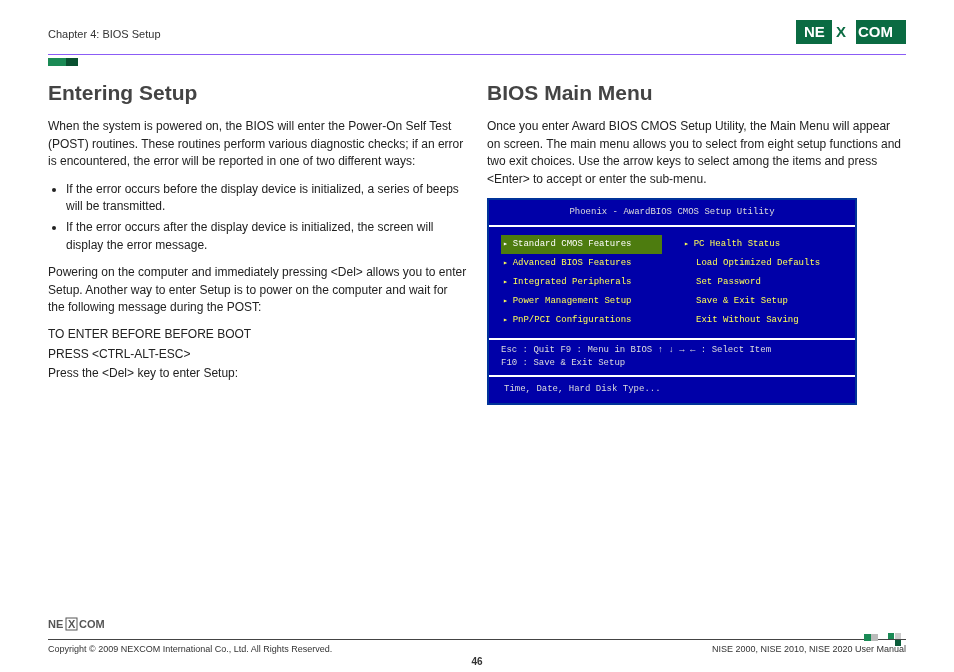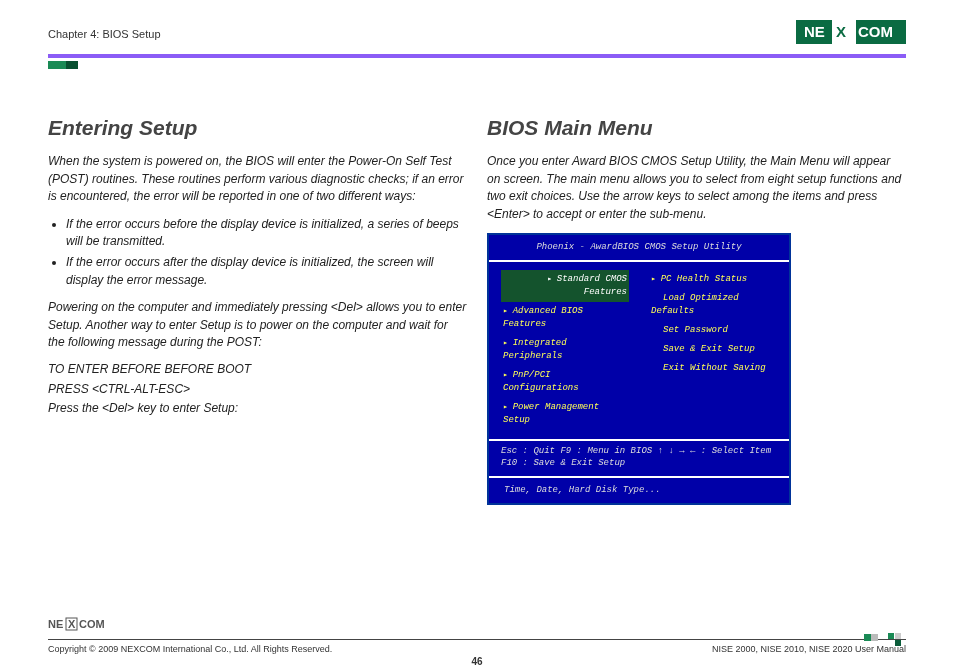--- a/index.html
+++ b/index.html
@@ -10,50 +10,49 @@
     width: 954px;
     height: 672px;
     position: relative;
     padding: 20px 48px 0 48px;
   }
   .header {
     display: flex;
     justify-content: space-between;
     align-items: center;
     padding-bottom: 6px;
-    border-bottom: 4px solid #8b5cf6;
+    border-bottom: 1px solid #8b5cf6;
   }
   .chapter {
     font-size: 11px;
     color: #333;
   }
   .logo-svg { width: 110px; height: 24px; }
   .header-accent {
     margin-top: 3px;
     width: 30px; height: 8px;
     background: linear-gradient(to right,#1a8a55 0 60%, #085030 60% 100%);
   }
   .columns {
     display: flex;
     gap: 20px;
-    margin-top: 44px;
-    font-style: italic;
+    margin-top: 12px;
   }
   .col { flex: 1; font-size: 12px; line-height: 1.45; color: #222; }
   h2 {
     font-size: 21px;
     font-weight: 600;
     color: #444;
     margin-bottom: 10px;
   }
   .col p { margin-bottom: 10px; }
   ul { margin: 4px 0 10px 18px; }
   li { margin-bottom: 4px; }
   .bios-box {
-    width: 304px;
+    width: 370px;
     margin-top: 8px;
     border: 2px solid #003399;
     background: #0000a8;
     font-family: "Courier New", monospace;
     font-size: 9px;
     color: #fff;
   }
   .bios-title {
     text-align: center;
     padding: 6px 0 6px 0;
@@ -64,23 +63,22 @@
     border-top: 2px solid #fff;
     border-bottom: 2px solid #fff;
     display: flex;
     padding: 8px 12px;
     gap: 20px;
   }
   .bios-coll { flex:1; }
   .bios-item { padding: 3px 2px; color: #ffff55; }
   .bios-item::before { content: "▸ "; color:#ffff55; font-size:8px;}
   .bios-item.selected {
-    background: #14532d;
+    background: #4d7c0f;
     color: #fff;
-    text-align: right;
   }
   .bios-item.selected::before { color:#fff; }
   .bios-item.nobullet::before { content: ""; padding-right:12px;}
   .bios-help {
     border-bottom: 2px solid #fff;
     padding: 4px 12px 6px 12px;
     color: #dcdcdc;
     line-height: 1.4;
   }
   .bios-hint {
@@ -147,22 +145,22 @@
     <h2>BIOS Main Menu</h2>
     <p>Once you enter Award BIOS CMOS Setup Utility, the Main Menu will appear on screen. The main menu allows you to select from eight setup functions and two exit choices. Use the arrow keys to select among the items and press &lt;Enter&gt; to accept or enter the sub-menu.</p>
 
     <div class="bios-box">
       <div class="bios-title">Phoenix - AwardBIOS CMOS Setup Utility</div>
       <div class="bios-inner">
         <div class="bios-coll" id="bios-left">
             <div class="bios-item selected">Standard CMOS Features</div>
             <div class="bios-item">Advanced BIOS Features</div>
             <div class="bios-item">Integrated Peripherals</div>
+            <div class="bios-item">Power Management Setup</div>
             <div class="bios-item">PnP/PCI Configurations</div>
-            <div class="bios-item">Power Management Setup</div>
           </div>
         <div class="bios-coll" id="bios-right">
             <div class="bios-item">PC Health Status</div>
             <div class="bios-item nobullet">Load Optimized Defaults</div>
             <div class="bios-item nobullet">Set Password</div>
             <div class="bios-item nobullet">Save &amp; Exit Setup</div>
             <div class="bios-item nobullet">Exit Without Saving</div>
           </div>
       </div>
       <div class="bios-help">

